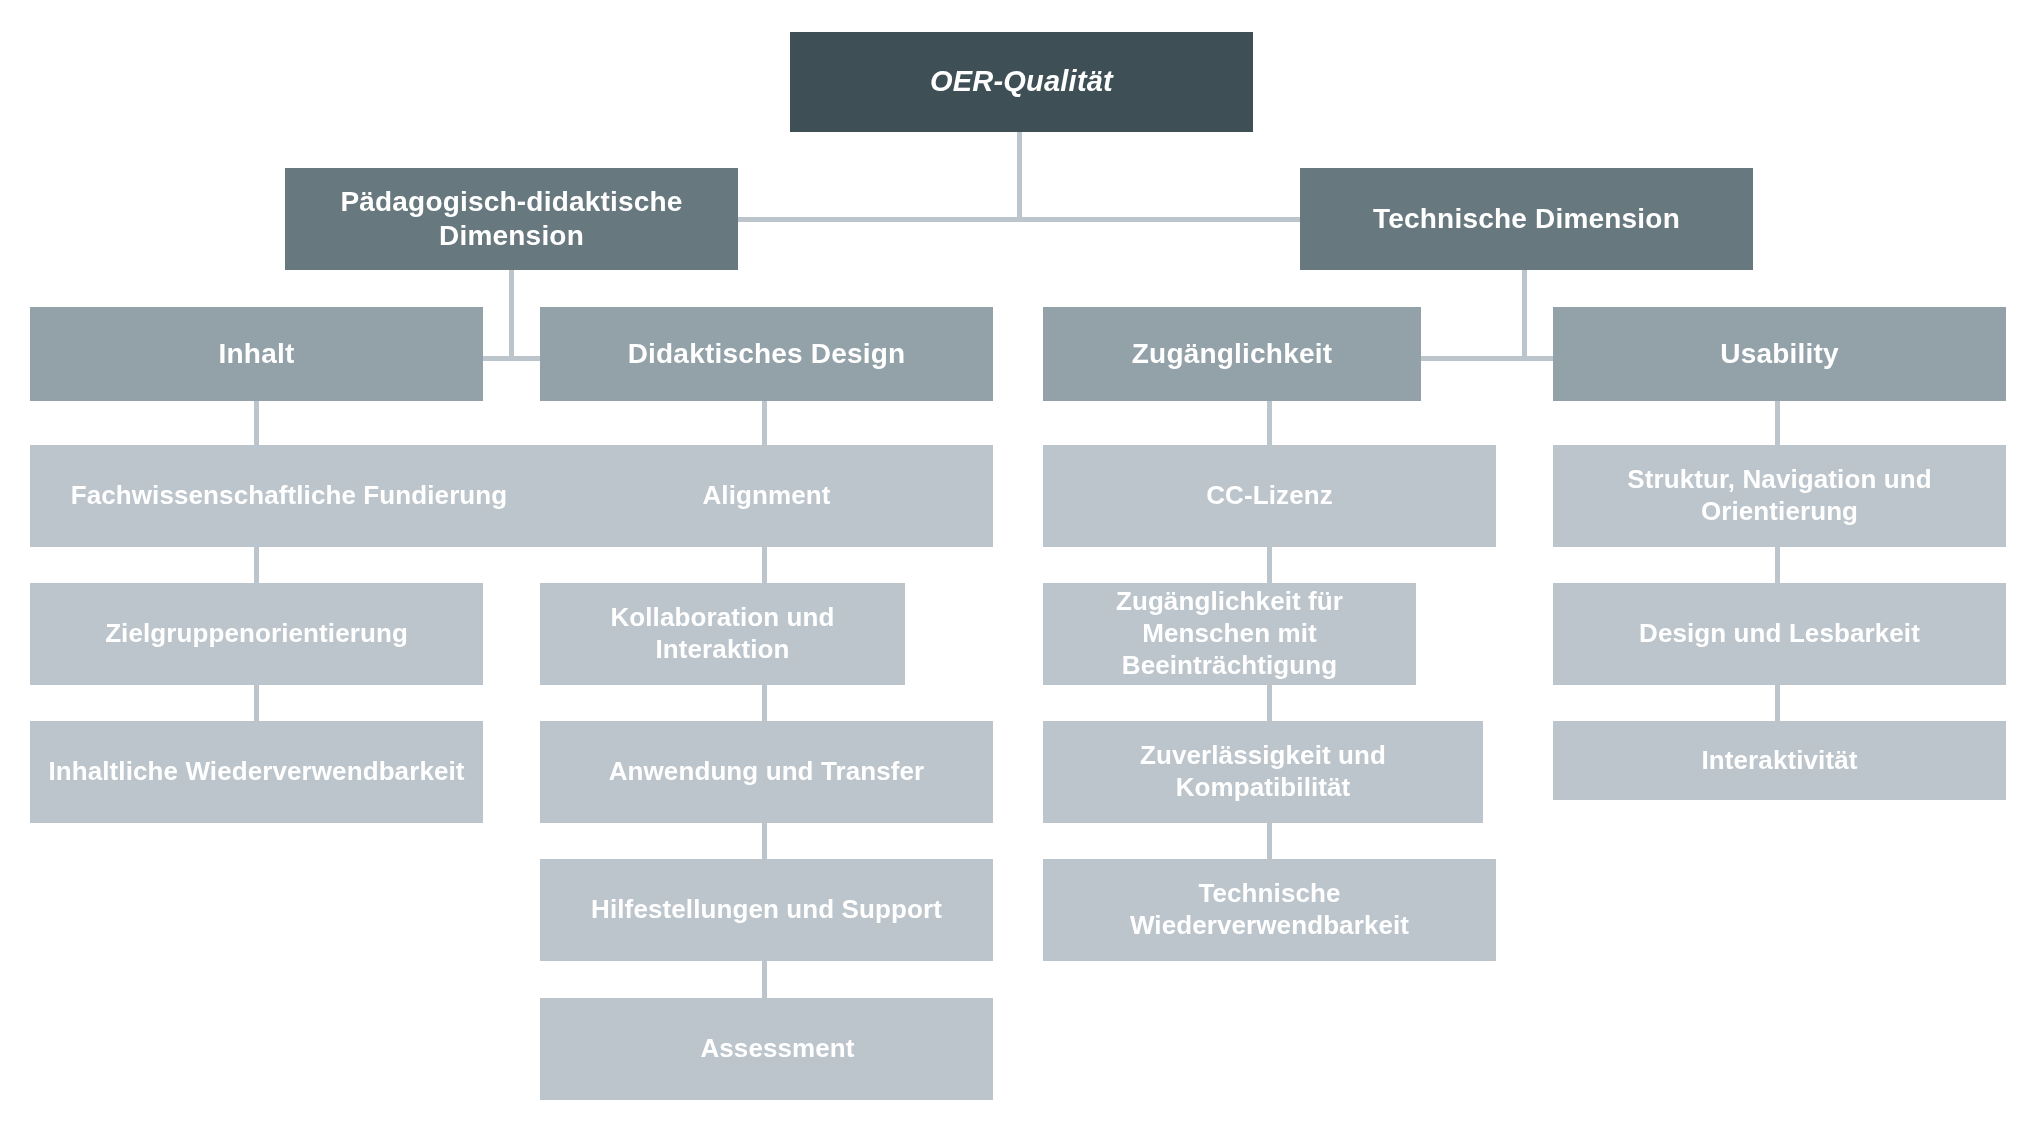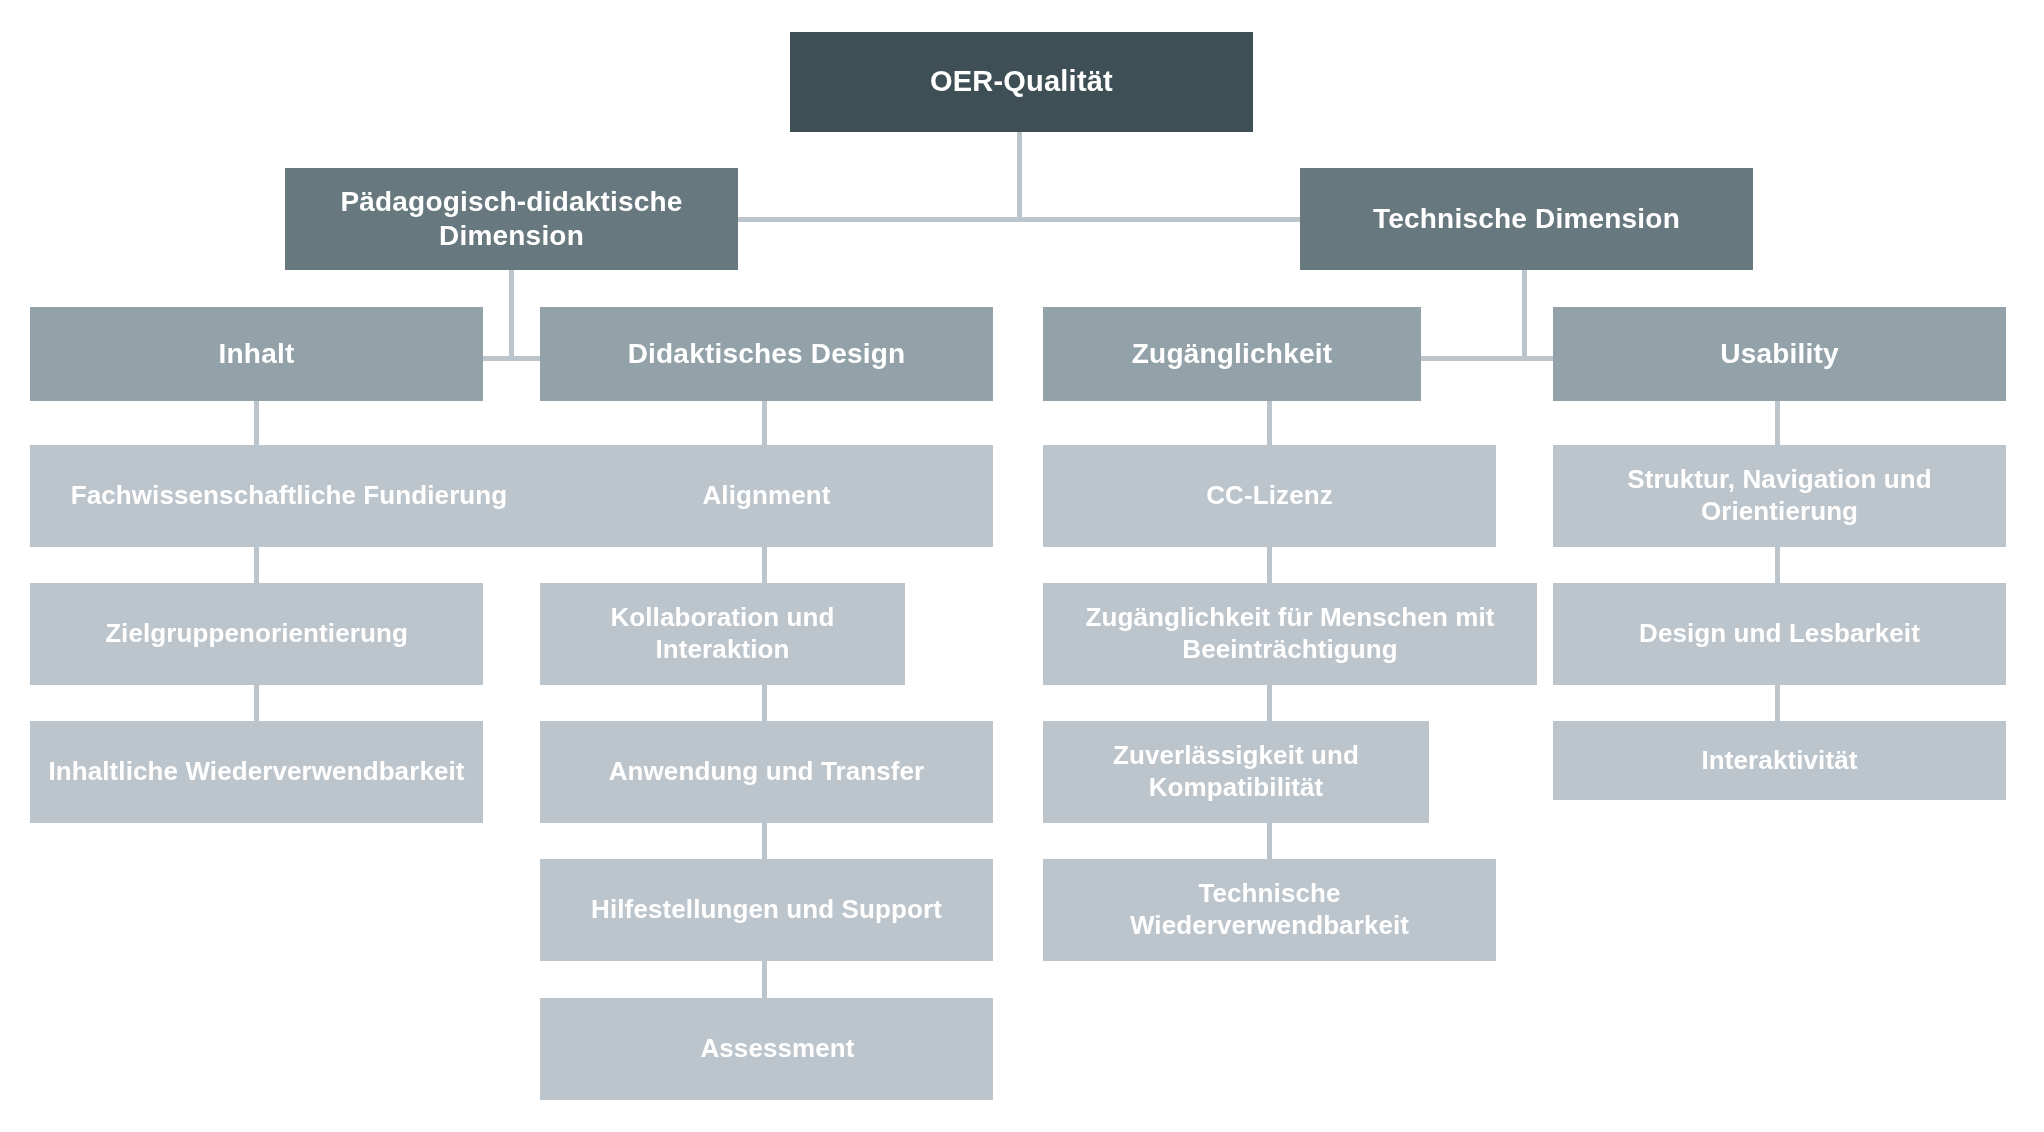--- a/index.html
+++ b/index.html
@@ -29,20 +29,21 @@
     font-weight: bold;
     line-height: 1.22;
     padding: 4px 14px;
     z-index: 5;
     white-space: pre-line;
   }
   .node.root {
     background: #3e4f55;
     font-size: 29px;
     letter-spacing: 0.2px;
+    font-style: italic;
   }
   .node.dim {
     background: #67787f;
     font-size: 28px;
     letter-spacing: 0.2px;
   }
   .node.cat {
     background: #93a1a9;
     font-size: 28px;
     letter-spacing: 0.2px;
@@ -135,24 +136,24 @@
   <div class="node leaf" style="left:540px; top:859px; width:453px; height:102px;">
     <span>Hilfestellungen und Support</span>
   </div>
   <div class="node leaf" style="left:540px; top:998px; width:453px; height:102px;padding-left:36px;">
     <span>Assessment</span>
   </div>
 
   <div class="node leaf" style="left:1043px; top:445px; width:453px; height:102px;">
     <span>CC-Lizenz</span>
   </div>
-  <div class="node leaf" style="left:1043px; top:583px; width:494px; height:102px;justify-content:flex-end;">
+  <div class="node leaf" style="left:1043px; top:583px; width:373px; height:102px;justify-content:flex-end;">
     <span>Zugänglichkeit für Menschen mit Beeinträchtigung</span>
   </div>
-  <div class="node leaf" style="left:1043px; top:721px; width:386px; height:102px;">
+  <div class="node leaf" style="left:1043px; top:721px; width:440px; height:102px;">
     <span>Zuverlässigkeit und Kompatibilität</span>
   </div>
   <div class="node leaf" style="left:1043px; top:859px; width:453px; height:102px;">
     <span>Technische Wiederverwendbarkeit</span>
   </div>
 
   <div class="node leaf" style="left:1553px; top:445px; width:453px; height:102px;">
     <span>Struktur, Navigation und Orientierung</span>
   </div>
   <div class="node leaf" style="left:1553px; top:583px; width:453px; height:102px;">

